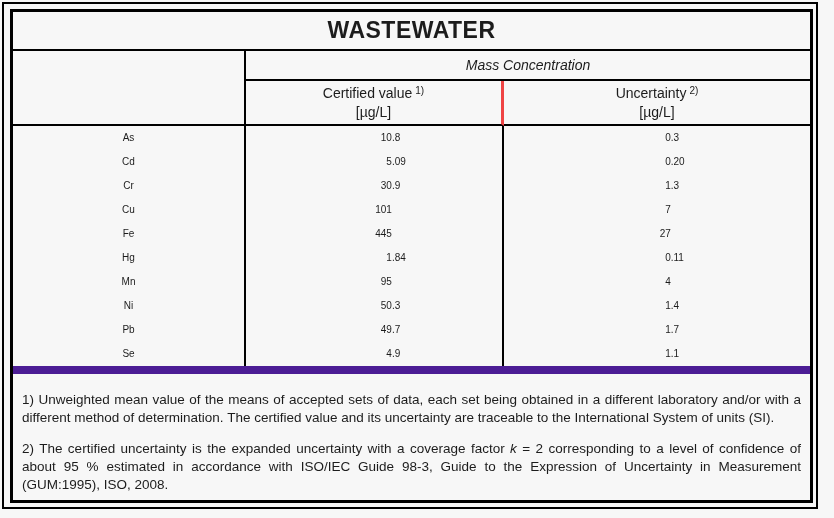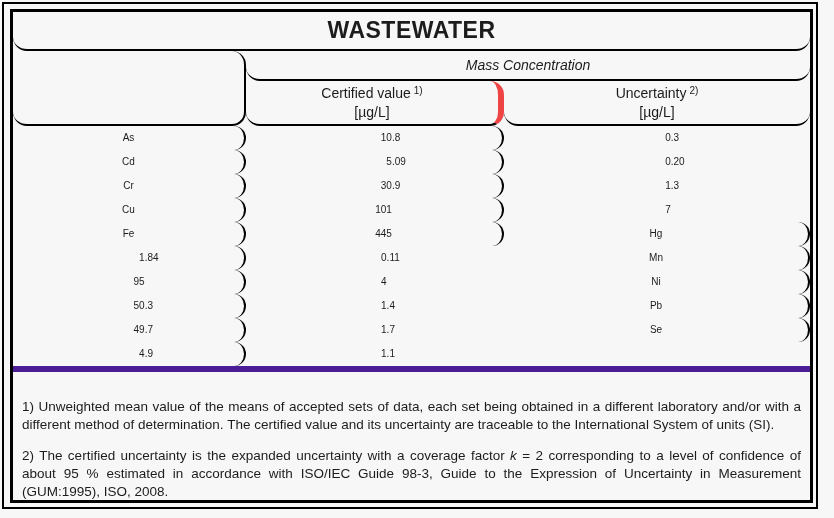--- a/index.html
+++ b/index.html
@@ -29,21 +29,20 @@
     width: 100%; height: 100%;
     grid-template-columns: 233px 258px 1fr;
     grid-template-rows: 39px 30px 45px repeat(10, 24px) minmax(0, 1fr);
   }
   .c {
     display: flex;
     align-items: center;
     justify-content: center;
     box-sizing: border-box;
     overflow: hidden;
-    border-radius: 14px;
   }
   .title-cell {
     grid-area: 1 / 1 / 2 / 4;
     border-bottom: 2px solid #000;
     font-size: 23px;
     font-weight: bold;
     letter-spacing: 0.5px;
   }
   .corner-cell {
     grid-area: 2 / 1 / 4 / 2;
@@ -55,39 +54,39 @@
     border-bottom: 2px solid #000;
     font-size: 14px;
     font-style: italic;
   }
   .head-cell {
     flex-direction: column;
     font-size: 14px;
     line-height: 19px;
     border-bottom: 2px solid #000;
   }
-  .cert-head { grid-area: 3 / 2 / 4 / 3; border-right: 6px solid #ef4444; }
+  .cert-head { grid-area: 3 / 2 / 4 / 3; border-right: 3px solid #ef4444; }
   .unc-head  { grid-area: 3 / 3 / 4 / 4; }
   .hl { display: flex; align-items: flex-start; }
   .sup { font-size: 10px; margin-left: 3px; position: relative; top: -3px; }
   .cell { font-size: 10px; line-height: 24px; }
   .el-cell  { border-right: 2px solid #000; }
   .num-cell { position: relative; }
   .c2 { border-right: 2px solid #000; }
   .num-cell .ip { position: absolute; top: 0; line-height: 24px; white-space: pre; }
   .num-cell .fp { position: absolute; top: 0; line-height: 24px; white-space: pre; }
   .c2 .ip { right: 43%; }
   .c2 .fp { left: 57%; }
   .c3 .ip { right: 45.5%; }
   .c3 .fp { left: 54.5%; }
   .footer-cell {
     grid-column: 1 / 4;
-    border-top: 6px solid #4c1d95;
-    box-sizing: border-box;
-    padding: 26px 9px 0 9px;
+    border-top: 8px solid #4c1d95;
+    box-sizing: border-box;
+    padding: 17px 9px 0 9px;
     overflow: hidden;
   }
   .footer-cell p {
     margin: 0 0 13px 0;
     font-size: 13.5px;
     line-height: 18px;
     text-align: justify;
   }
 </style>
 </head>
@@ -153,20 +152,24 @@
         </div>
         <div class="c cell num-cell c3">
           <span class="ip">7</span>
           <span class="fp"></span>
         </div>
         <div class="c cell el-cell">Fe</div>
         <div class="c cell num-cell c2">
           <span class="ip">445</span>
           <span class="fp"></span>
         </div>
+        <div class="c cell num-cell c3">
+          <span class="ip">27</span>
+          <span class="fp"></span>
+        </div>
         <div class="c cell el-cell">Hg</div>
         <div class="c cell num-cell c2">
           <span class="ip">1</span>
           <span class="fp">.84</span>
         </div>
         <div class="c cell num-cell c3">
           <span class="ip">0</span>
           <span class="fp">.11</span>
         </div>
         <div class="c cell el-cell">Mn</div>

